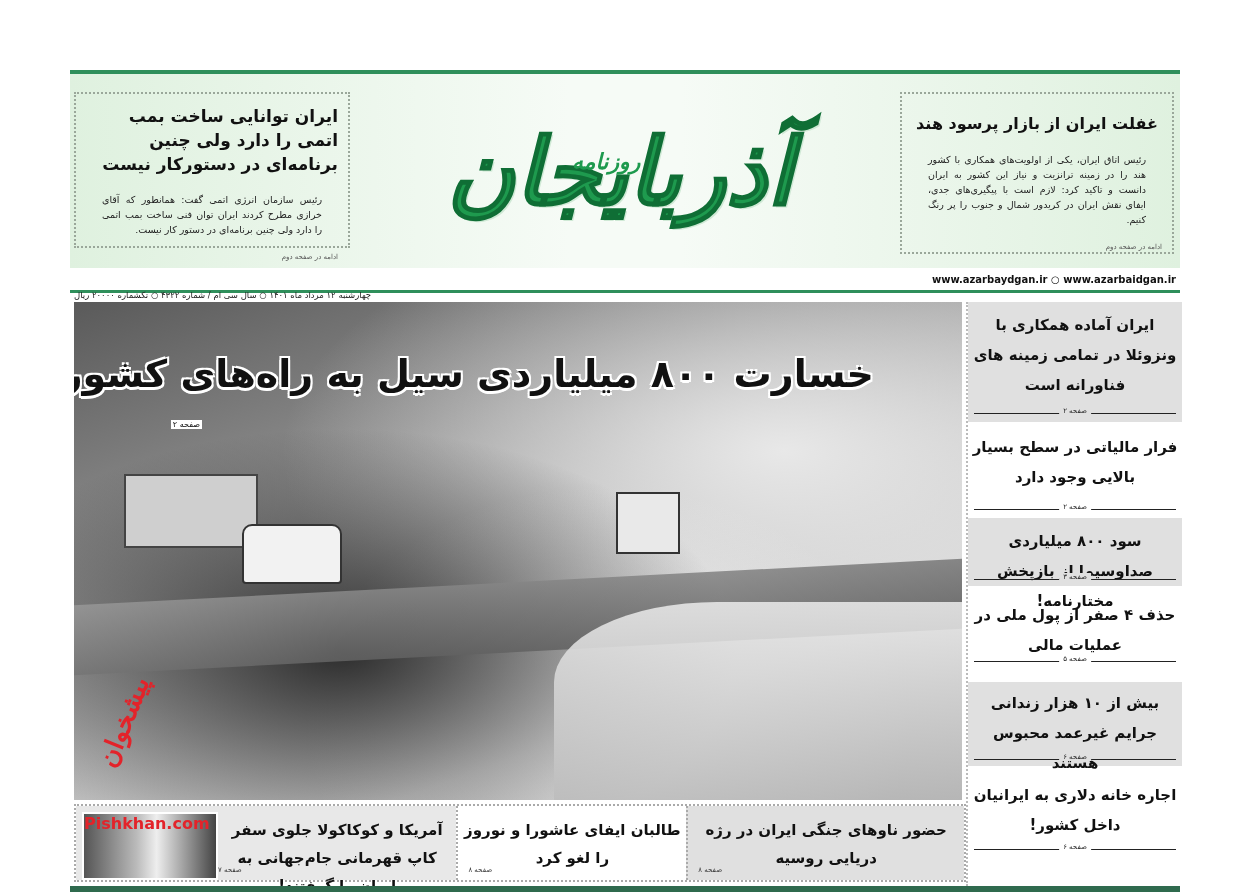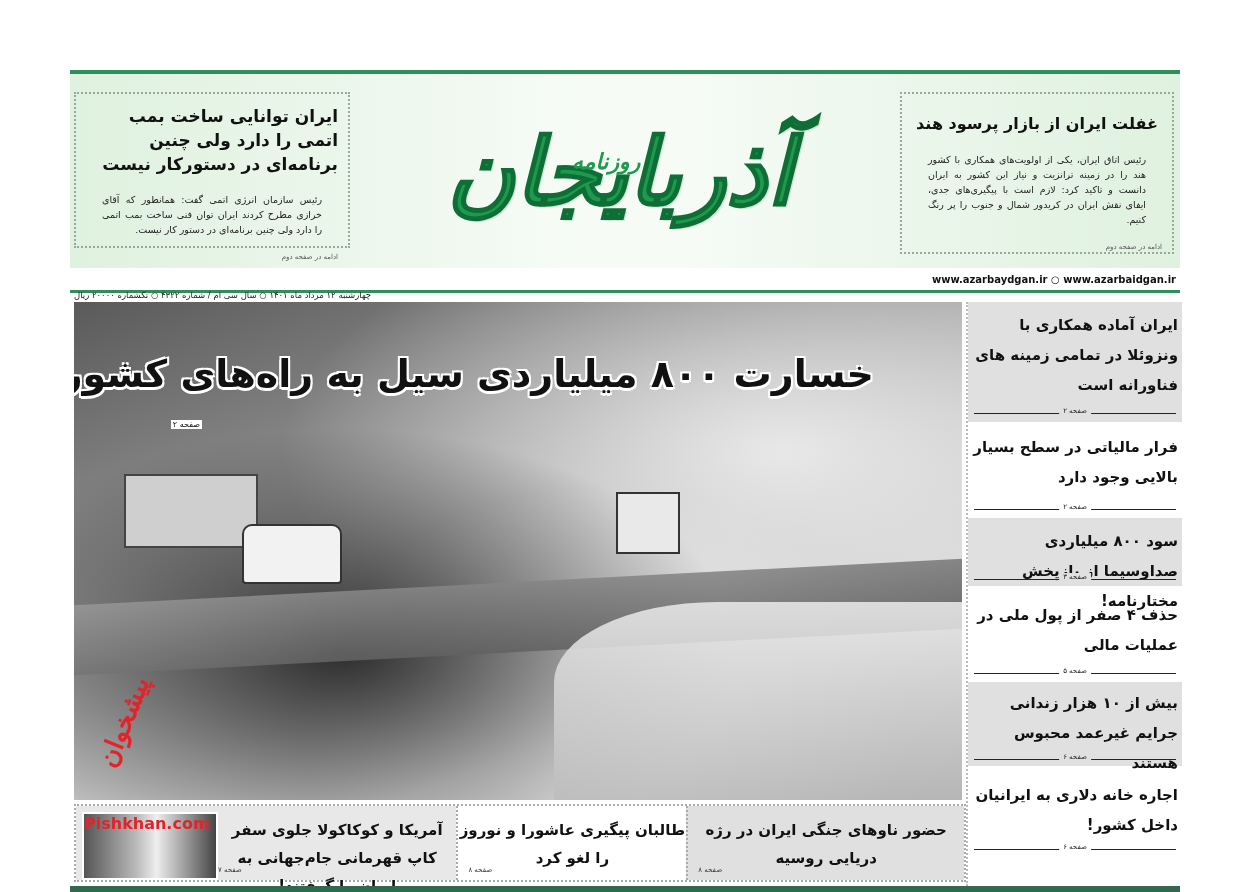--- a/index.html
+++ b/index.html
@@ -62,21 +62,21 @@
   .photo .building { position:absolute; left:50px; top:172px; width:130px; height:70px; background:#cfcfcf; border:2px solid #444; }
   .headline {
     position:absolute; right:88px; top:50px; font-family:"DejaVu Sans", sans-serif; font-weight:bold;
     font-size:38px; color:#111; text-shadow:-2px -2px 0 #fff,2px -2px 0 #fff,-2px 2px 0 #fff,2px 2px 0 #fff,0 3px 0 #fff;
     white-space:nowrap;
   }
   .headline-page { position:absolute; right:760px; top:118px; font-size:8px; color:#111; background:#fff; padding:0 2px; }
   .watermark { position:absolute; left:22px; top:690px; font-family:"DejaVu Serif", serif; font-size:26px; color:#e3232a; font-weight:bold; transform:rotate(-68deg); transform-origin:left top; }
   
   .sidecol { position:absolute; left:896px; top:232px; width:214px; height:584px; border-left:2px dotted #bbb; }
-  .side-item { position:relative; box-sizing:border-box; padding:14px 4px 0; }
+  .side-item { position:relative; box-sizing:border-box; text-align:center; padding:14px 4px 0; }
   .side-item.gray { background:#e0e0e0; }
   .side-item h4 { margin:0; font-size:15px; font-weight:bold; line-height:30px; color:#111; }
   .divider { position:relative; height:14px; margin:2px 0 0; }
   .divider .line { position:absolute; left:6px; right:6px; top:7px; border-top:1.5px solid #222; }
   .divider .pg { position:absolute; left:50%; top:1px; transform:translateX(-50%); background:inherit; font-size:7px; color:#222; padding:0 4px; }
   
   .bottom { position:absolute; left:4px; top:734px; width:892px; height:78px; border:2px dotted #aaa; box-sizing:border-box; display:flex; }
   .bcell { position:relative; box-sizing:border-box; border-left:2px dotted #aaa; text-align:center; padding-top:10px; }
   .bcell h5 { margin:0; font-size:15px; font-weight:bold; line-height:28px; color:#111; }
   .bcell .pg { position:absolute; left:10px; bottom:6px; font-size:7px; color:#333; }
@@ -142,21 +142,21 @@
     </div>
     <div class="side-item gray" style="height:68px;padding-top:8px">
       <h4>سود ۸۰۰ میلیاردی صداوسیما از بازپخش مختارنامه!</h4>
       <div class="divider" style="position:absolute;left:0;right:0;bottom:0">
           <span class="line"></span>
           <span class="pg" style="background:#e0e0e0">صفحه ۳</span>
         </div>
     </div>
     <div class="side-item" style="height:96px;padding-top:14px">
       <h4>حذف ۴ صفر از پول ملی در عملیات مالی</h4>
-      <div class="divider" style="position:absolute;left:0;right:0;bottom:2px">
+      <div class="divider" style="position:absolute;left:0;right:0;bottom:14px">
           <span class="line"></span>
           <span class="pg" style="background:#fff">صفحه ۵</span>
         </div>
     </div>
     <div class="side-item gray" style="height:84px;padding-top:6px">
       <h4>بیش از ۱۰ هزار زندانی جرایم غیرعمد محبوس هستند</h4>
       <div class="divider" style="position:absolute;left:0;right:0;bottom:0">
           <span class="line"></span>
           <span class="pg" style="background:#e0e0e0">صفحه ۶</span>
         </div>
@@ -169,21 +169,21 @@
         </div>
     </div>
   </div>
 
   <div class="bottom">
     <div class="bcell" style="width:297px;background:#e0e0e0;border-left:2px dotted #aaa">
       <h5>حضور ناوهای جنگی ایران در رژه دریایی روسیه</h5>
       <span class="pg">صفحه ۸</span>
     </div>
     <div class="bcell" style="width:246px;background:#fff">
-      <h5>طالبان پیگیری عاشورا و نوروز را لغو کرد</h5>
+      <h5>طالبان ایفای عاشورا و نوروز را لغو کرد</h5>
       <span class="pg">صفحه ۸</span>
     </div>
     <div class="bcell" style="width:396px;background:#e8e8e8;border-left:none;padding-right:8px;padding-left:150px;text-align:center">
       <h5>آمریکا و کوکاکولا جلوی سفر کاپ قهرمانی جام‌جهانی به ایران را گرفتند!</h5>
       <span class="pg" style="left:142px">صفحه ۷</span>
       <div class="thumb">
         <span class="wm">Pishkhan.com</span>
       </div>
     </div>
   </div>

